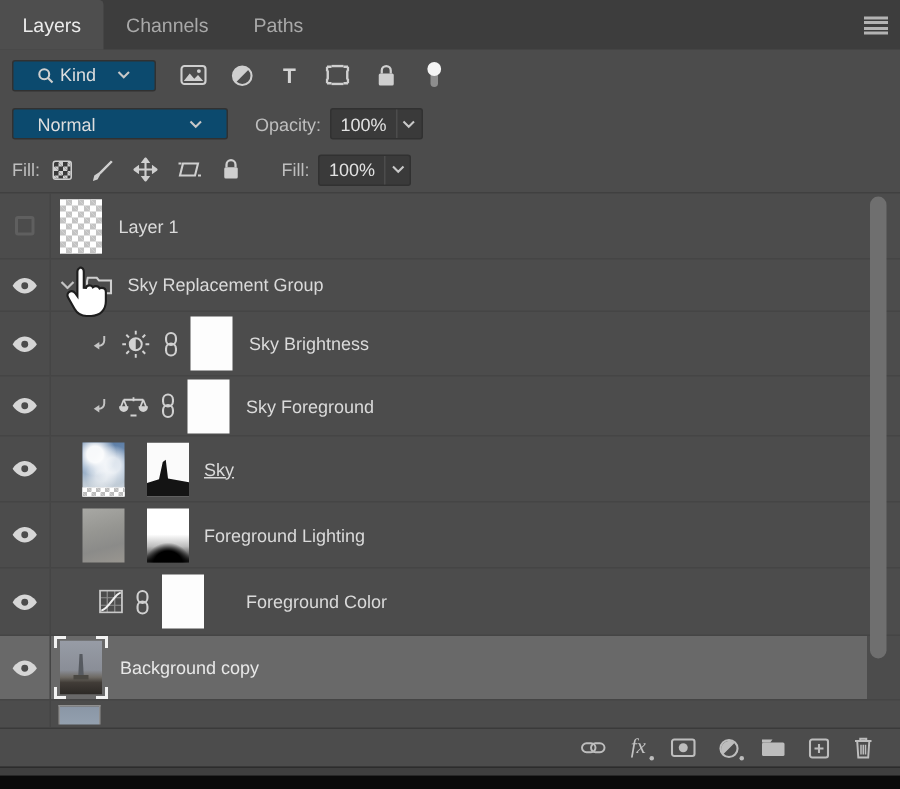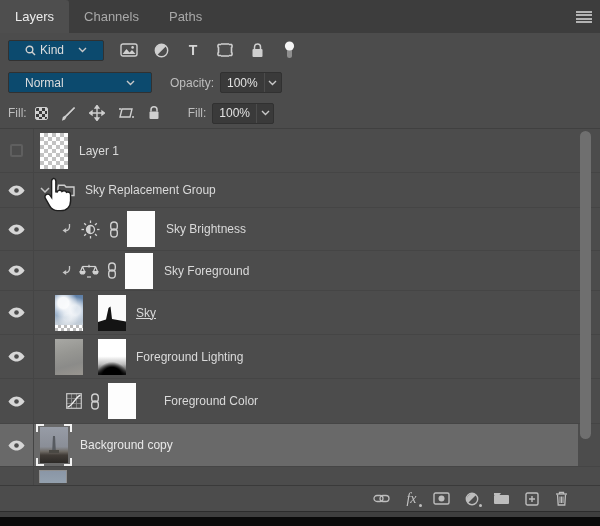--- a/index.html
+++ b/index.html
@@ -77,21 +77,21 @@
   .corner { position:absolute; width:8px; height:8px; }
   .corner.tl { left:0; top:0; border-left:2px solid #f2f2f2; border-top:2px solid #f2f2f2; }
   .corner.tr { right:0; top:0; border-right:2px solid #f2f2f2; border-top:2px solid #f2f2f2; }
   .corner.bl { left:0; bottom:0; border-left:2px solid #f2f2f2; border-bottom:2px solid #f2f2f2; }
   .corner.br { right:0; bottom:0; border-right:2px solid #f2f2f2; border-bottom:2px solid #f2f2f2; }
   .partial-thumb { width:28px; height:13px; margin-left:5px; border:1px solid #8f8f8f; border-bottom:none;
                    background:linear-gradient(180deg,#8a96a6 0%,#93a0ae 100%); }
 
   
   .bottom-bar { height:26px; border-top:1px solid #3a3a3a; display:flex; align-items:center;
-                justify-content:flex-end; gap:13px; padding-right:30px; }
+                justify-content:flex-end; gap:13px; padding-right:16px; }
   .bicon { position:relative; width:17px; height:17px; display:flex; align-items:center;
            justify-content:center; color:#bdbdbd; }
   .fx-glyph { font-style:italic; font-size:14px; color:#c3c3c3; font-family:"Liberation Serif", serif; }
   .menu-dot { position:absolute; right:-2px; bottom:0; width:3px; height:3px; border-radius:50%;
               background:#bdbdbd; }
   .status-strip { height:6px; background:#3f3f3f; border-top:1px solid #2c2c2c; }
   .black-strip { height:9px; background:#0a0a0a; }
 
   .scrollbar { position:absolute; right:9px; top:131px; width:11px; height:308px;
                background:#6f6f6f; border-radius:6px; }

